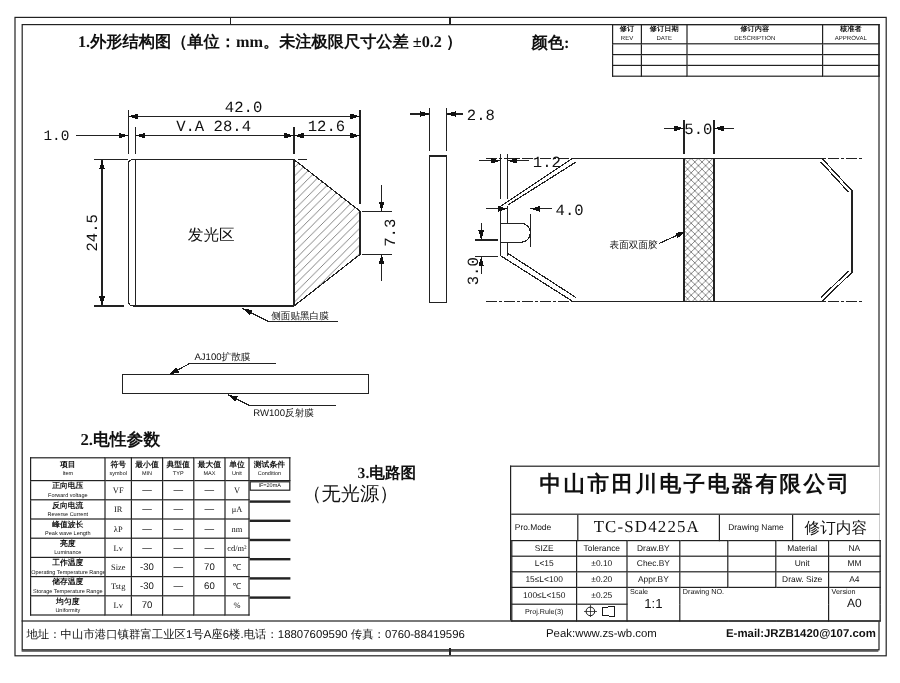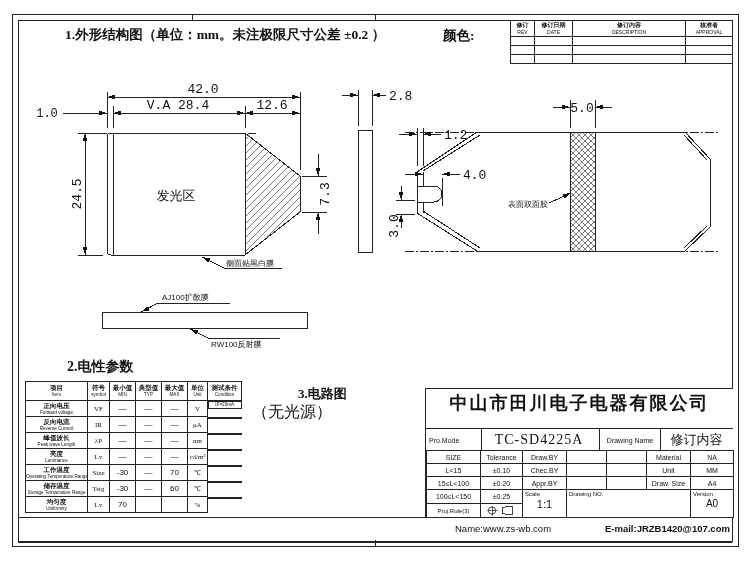--- a/index.html
+++ b/index.html
@@ -429,17 +429,18 @@
             <line x1="7" y1="0.5" x2="7" y2="10.5" stroke="#111" stroke-width="0.6"></line>
             <path d="M17,2.5 L27,1 L27,10 L17,8.5 Z" fill="none" stroke="#111" stroke-width="0.8"></path>
           </svg>
         </td>
       </tr>
     </tbody>
       </table>
   </div>
 
   <div class="footer">
-    <span style="left:437px;">Name:www.zs-wb.com</span>
+    <span style="left:4px;">地址：中山市港口镇群富工业区1号A座6楼.电话：18807609590 传真：0760-88419596</span>
+    <span style="left:437px;">Peak:www.zs-wb.com</span>
     <span style="left:587px;font-weight:bold;">E-mail:JRZB1420@107.com</span>
   </div>
 
 </div>
 
 </body></html>

